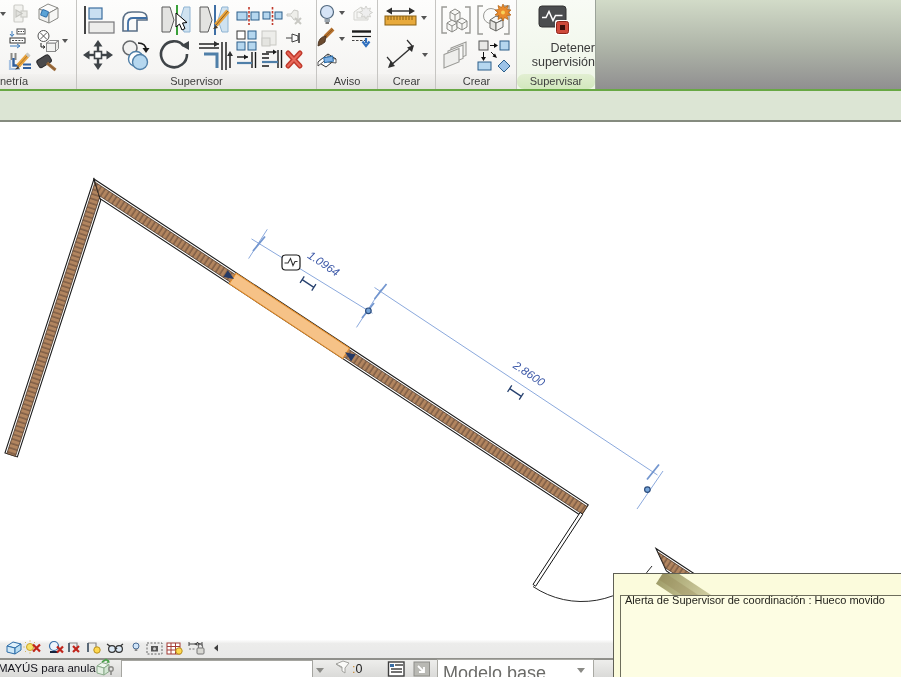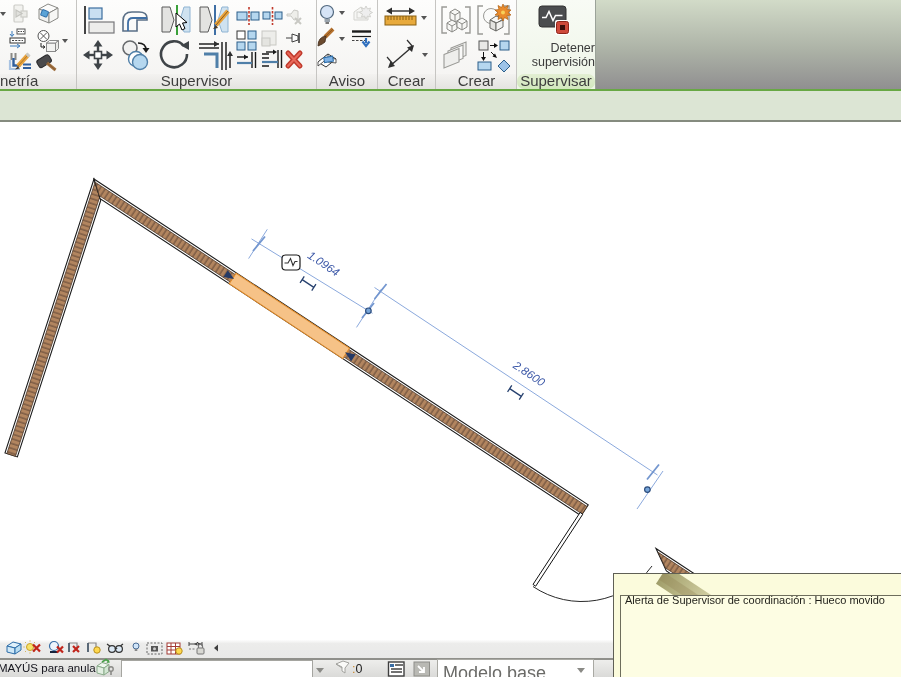--- a/index.html
+++ b/index.html
@@ -1,18 +1,18 @@
 <!DOCTYPE html>
 <html><head>
 <meta charset="utf-8">
 <style>
 html,body{margin:0;padding:0;}
 #root{position:relative;width:901px;height:677px;background:#fff;overflow:hidden;font-family:"Liberation Sans",sans-serif;}
 .abs{position:absolute;}
-.plabel{position:absolute;top:73.5px;height:15px;line-height:14px;font-size:15px;color:#3d3d3d;text-align:center;background:linear-gradient(#f3f2f0,#e4e3e0);}
+.plabel{position:absolute;top:73.5px;height:15px;line-height:14px;font-size:11px;color:#3d3d3d;text-align:center;background:linear-gradient(#f3f2f0,#e4e3e0);}
 .vsep{position:absolute;top:0;width:1px;height:88.5px;background:#c6c5c2;}
 </style>
 </head>
 <body>
 <div id="root">
 
   <div class="abs" style="left:595px;top:0;width:306px;height:88.5px;background:linear-gradient(#d2dbc8,#adb3a7 55%,#908f90);"></div>
 
   <div class="abs" style="left:0;top:0;width:595px;height:88.5px;background:linear-gradient(#fdfdfc,#f4f3f1);"></div>
   <div class="abs" style="left:517px;top:0;width:78px;height:88.5px;background:linear-gradient(#f8fbf5,#eef5e7);"></div>

